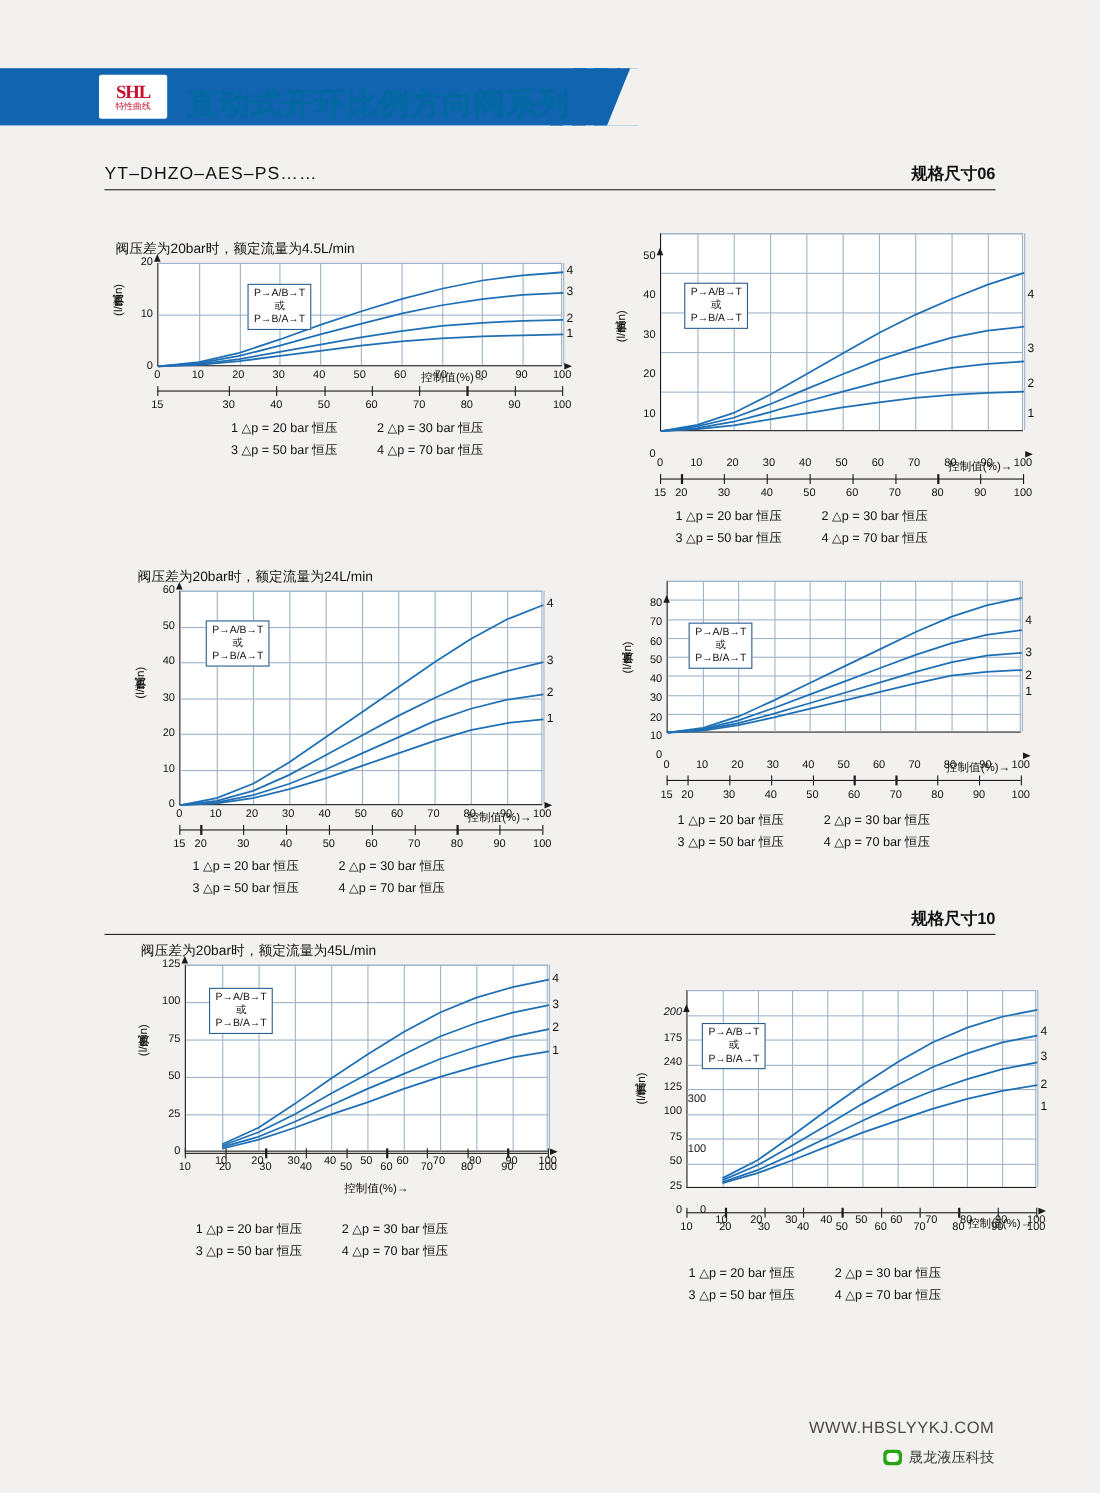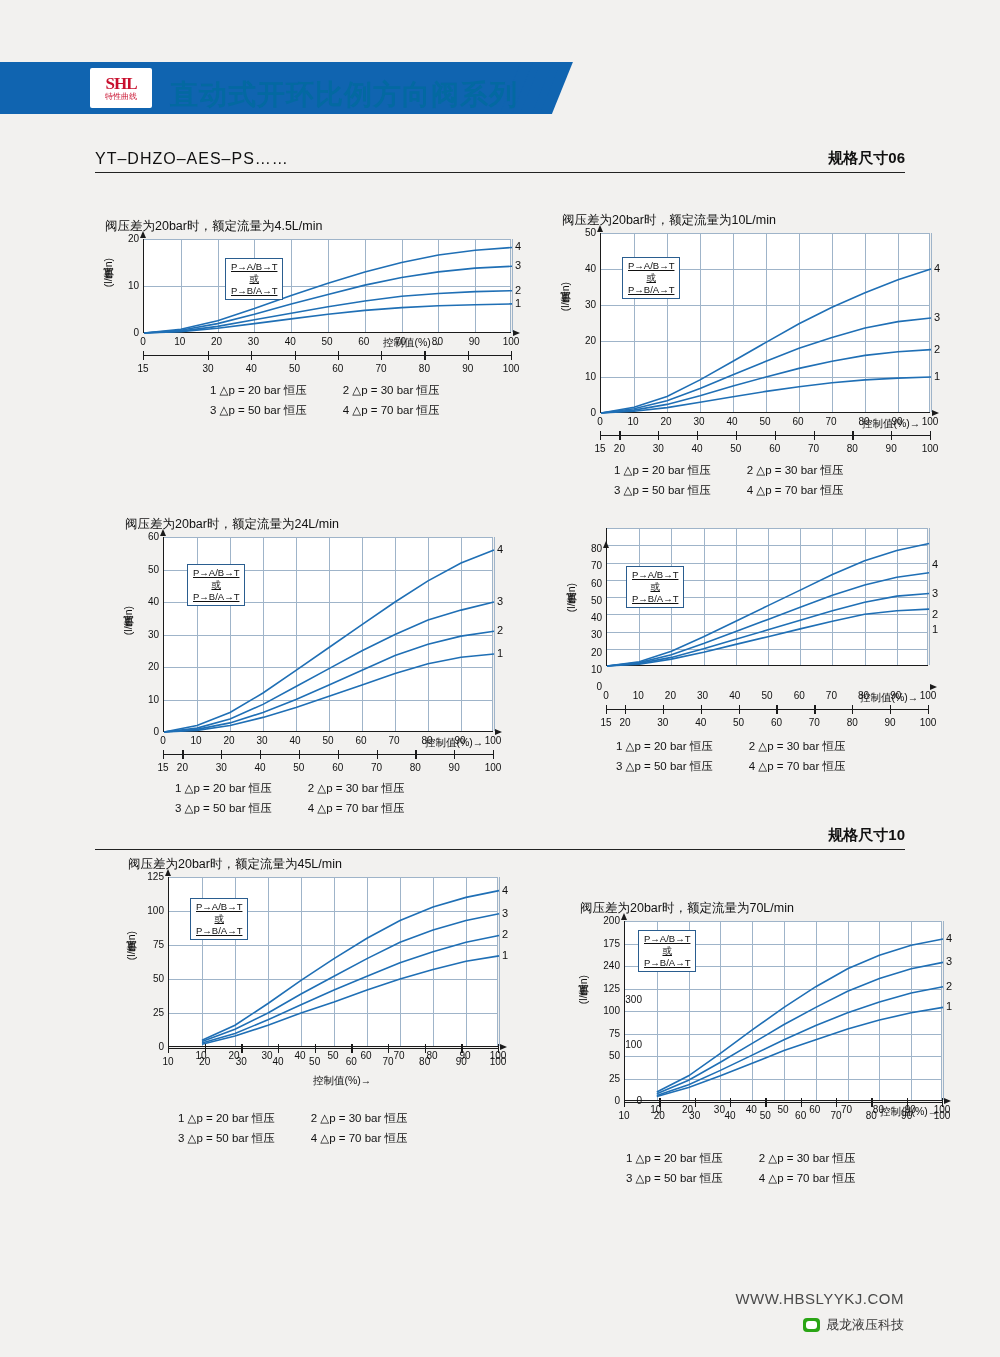--- a/index.html
+++ b/index.html
@@ -93,21 +93,20 @@
     border-top:3.5px solid transparent; border-bottom:3.5px solid transparent;
     border-left:7px solid #1b1b1b;
   }
   .curve { position:absolute; left:0; top:0; overflow:visible; }
   .curve path { fill:none; stroke:#1f6fb5; stroke-width:1.6; }
   .curve-num { position:absolute; font-size:11px; color:#111; }
   .annot {
     position:absolute; background:#ffffff; border:1px solid #2a5d8f;
     font-size:9.5px; line-height:12px; text-align:center; padding:2px 5px;
     white-space:nowrap;
-    text-decoration:underline;
   }
   .legend { position:absolute; font-size:11.5px; line-height:20px; white-space:nowrap; }
   
   .footer-url {
     position:absolute; right:96px; top:1290px;
     font-size:15px; color:#4a4a4a; letter-spacing:0.5px;
   }
   .wechat { position:absolute; right:96px; top:1316px; display:flex; align-items:center; }
   .wechat .badge {
     width:17px; height:14px; background:#2aa515; border-radius:4px; margin-right:6px;
@@ -214,21 +213,20 @@
       <div class="tk" style="left: 324.706px;"></div>
       <div class="tk" style="left: 368px;"></div>
     </div>
     <div class="curve-num" style="left: 410px; top: 78.86px;">1</div>
     <div class="curve-num" style="left: 410px; top: 65.7px;">2</div>
     <div class="curve-num" style="left: 410px; top: 41.26px;">3</div>
     <div class="curve-num" style="left: 410px; top: 22.46px;">4</div>
   </div>
 
 <div class="chart-block" id="c2" style="left:562px; top:212px; width:420px;">
-  <div class="chart-caption">阀压差为20bar时，额定流量为10L/min</div>
   <div class="ylab" style="left:-4px; top:70px;">流量(l/min)</div>
   <div class="plot" id="p2" style="position:relative; left:38px; width:330px; height:180px;">
     <div class="frame-top"></div>
       <div class="frame-right"></div>
   <div class="grid-v" style="left: 33px;"></div>
       <div class="grid-v" style="left: 66px;"></div>
       <div class="grid-v" style="left: 99px;"></div>
       <div class="grid-v" style="left: 132px;"></div>
       <div class="grid-v" style="left: 165px;"></div>
       <div class="grid-v" style="left: 198px;"></div>
@@ -564,21 +562,20 @@
       <div class="tk" style="left: 293.333px;"></div>
       <div class="tk" style="left: 330px;"></div>
     </div>
     <div class="curve-num" style="left: 374px; top: 92.88px;">1</div>
     <div class="curve-num" style="left: 374px; top: 72.48px;">2</div>
     <div class="curve-num" style="left: 374px; top: 50.72px;">3</div>
     <div class="curve-num" style="left: 374px; top: 27.6px;">4</div>
   </div>
 
 <div class="chart-block" id="c6" style="left:580px; top:900px; width:400px;">
-  <div class="chart-caption">阀压差为20bar时，额定流量为70L/min</div>
   <div class="ylab" style="left:-4px; top:75px;">流量(l/min)</div>
   <div class="plot" id="p6" style="position:relative; left:44px; width:318px; height:180px;">
     <div class="frame-top"></div>
       <div class="frame-right"></div>
   <div class="grid-v" style="left: 31.8px;"></div>
       <div class="grid-v" style="left: 63.6px;"></div>
       <div class="grid-v" style="left: 95.4px;"></div>
       <div class="grid-v" style="left: 127.2px;"></div>
       <div class="grid-v" style="left: 159px;"></div>
       <div class="grid-v" style="left: 190.8px;"></div>
@@ -611,21 +608,21 @@
     <div><span>3 △p = 50 bar 恒压</span><span style="display:inline-block;width:36px"></span><span>4 △p = 70 bar 恒压</span></div>
   </div>
 <div class="ytick" style="width: 26px; left: 14px; top: 195px;">0</div>
     <div class="ytick" style="width: 26px; left: 14px; top: 172.5px;">25</div>
     <div class="ytick" style="width: 26px; left: 14px; top: 150px;">50</div>
     <div class="ytick" style="width: 26px; left: 14px; top: 127.5px;">75</div>
     <div class="ytick" style="width: 26px; left: 14px; top: 105px;">100</div>
     <div class="ytick" style="width: 26px; left: 14px; top: 82.5px;">125</div>
     <div class="ytick" style="width: 26px; left: 14px; top: 60px;">240</div>
     <div class="ytick" style="width: 26px; left: 14px; top: 37.5px;">175</div>
-    <div class="ytick" style="width: 26px; left: 14px; top: 15px;">200</div>
+    <div class="ytick" style="width: 26px; left: 14px; top: 15px; font-style: italic;">200</div>
     <div class="ytick" style="width: 22px; left: 40px; top: 195px;">0</div>
     <div class="ytick" style="width: 22px; left: 40px; top: 138.75px;">100</div>
     <div class="ytick" style="width: 22px; left: 40px; top: 93.75px;">300</div>
     <div class="arrow-up" style="left: 40.5px; top: 13px;"></div>
     <div class="xtick" style="width: 24px; left: 63.8px; top: 204px;">10</div>
     <div class="xtick" style="width: 24px; left: 95.6px; top: 204px;">20</div>
     <div class="xtick" style="width: 24px; left: 127.4px; top: 204px;">30</div>
     <div class="xtick" style="width: 24px; left: 159.2px; top: 204px;">40</div>
     <div class="xtick" style="width: 24px; left: 191px; top: 204px;">50</div>
     <div class="xtick" style="width: 24px; left: 222.8px; top: 204px;">60</div>

